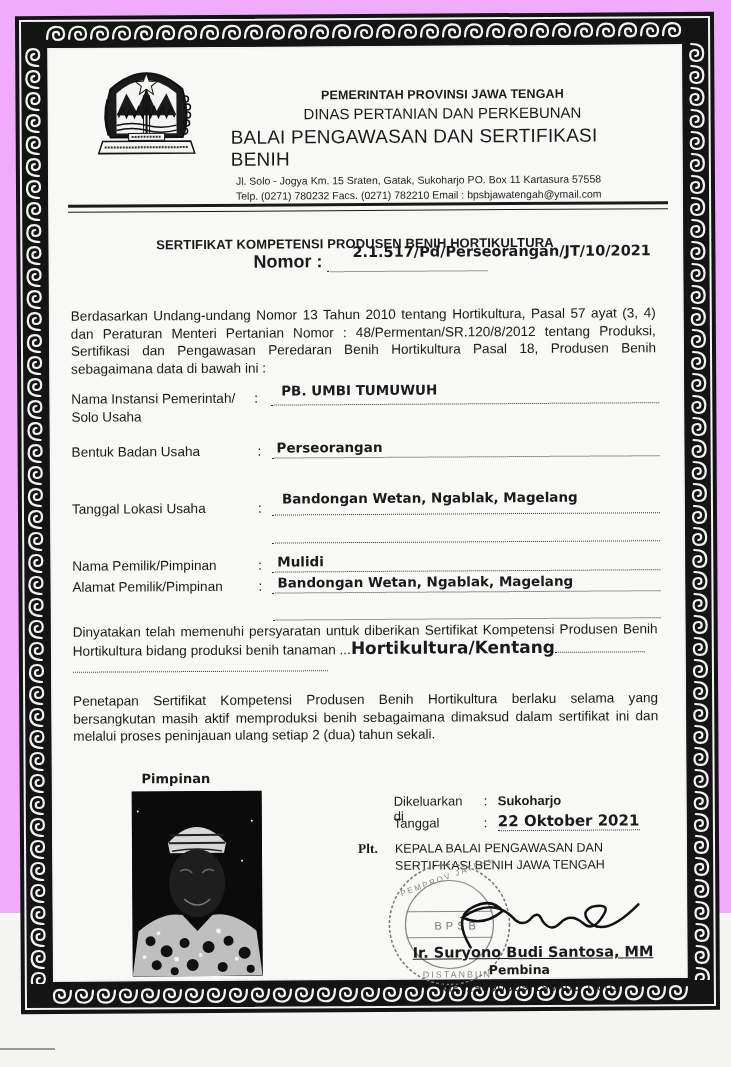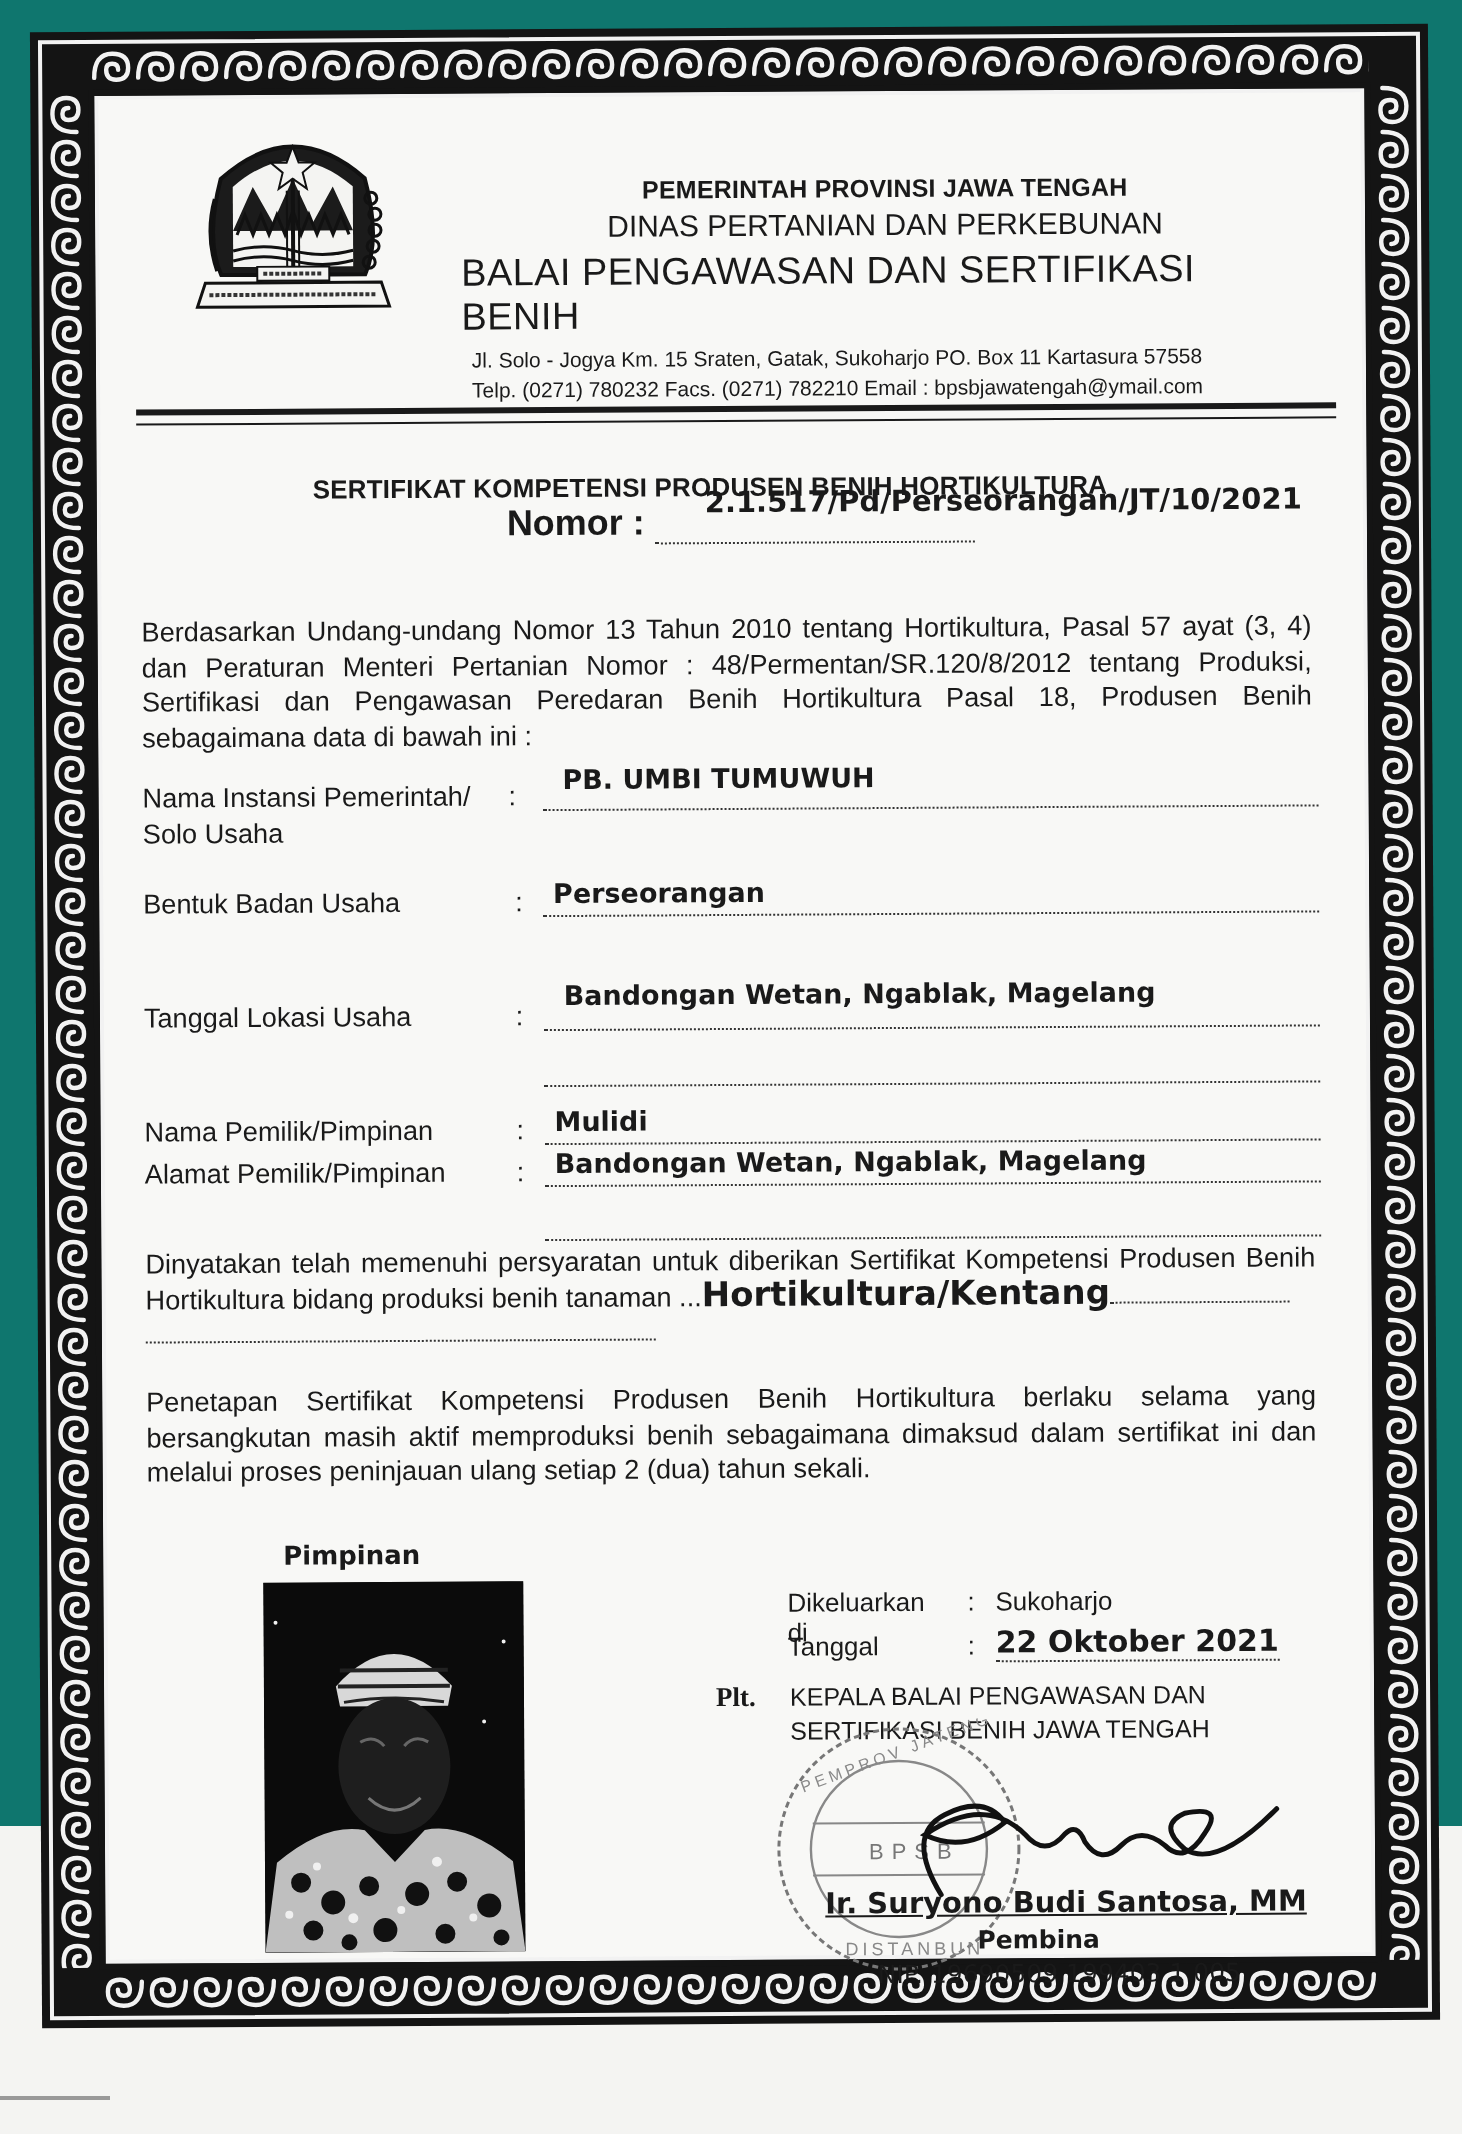--- a/index.html
+++ b/index.html
@@ -12,21 +12,21 @@
       height: 1067px;
       position: relative;
       overflow: hidden;
       font-family: "Liberation Sans", sans-serif;
       color: #1a1a1a;
     }
     .page {
       position: absolute;
       left: 0; top: 0;
       width: 731px; height: 913px;
-      background: #0f766e;
+      background: #f0abfc;
     }
     
     .frame {
       position: absolute;
       left: 18px; top: 14px;
       width: 699px; height: 998px;
       background: #141414;
       transform: rotate(-0.35deg);
     }
     .frame-pattern {
@@ -198,21 +198,21 @@
       overflow: hidden;
     }
     .issued {
       position: absolute;
       left: 330px; top: 746px;
       font-size: 13px;
     }
     .issued .r { position: relative; height: 20px; }
     .issued .lbl { position: absolute; left: 2px; }
     .issued .col { position: absolute; left: 92px; }
-    .issued .val { position: absolute; left: 106px; white-space: nowrap; }
+    .issued .val { position: absolute; left: 106px; white-space: nowrap; font-weight: bold; }
     .issued .val.big {
       font-family: "DejaVu Sans", sans-serif;
       font-weight: bold;
       font-size: 15px;
       top: -3px;
       border-bottom: 1px dotted #333;
     }
     .plt {
       position: absolute;
       left: 296px; top: 793px;

